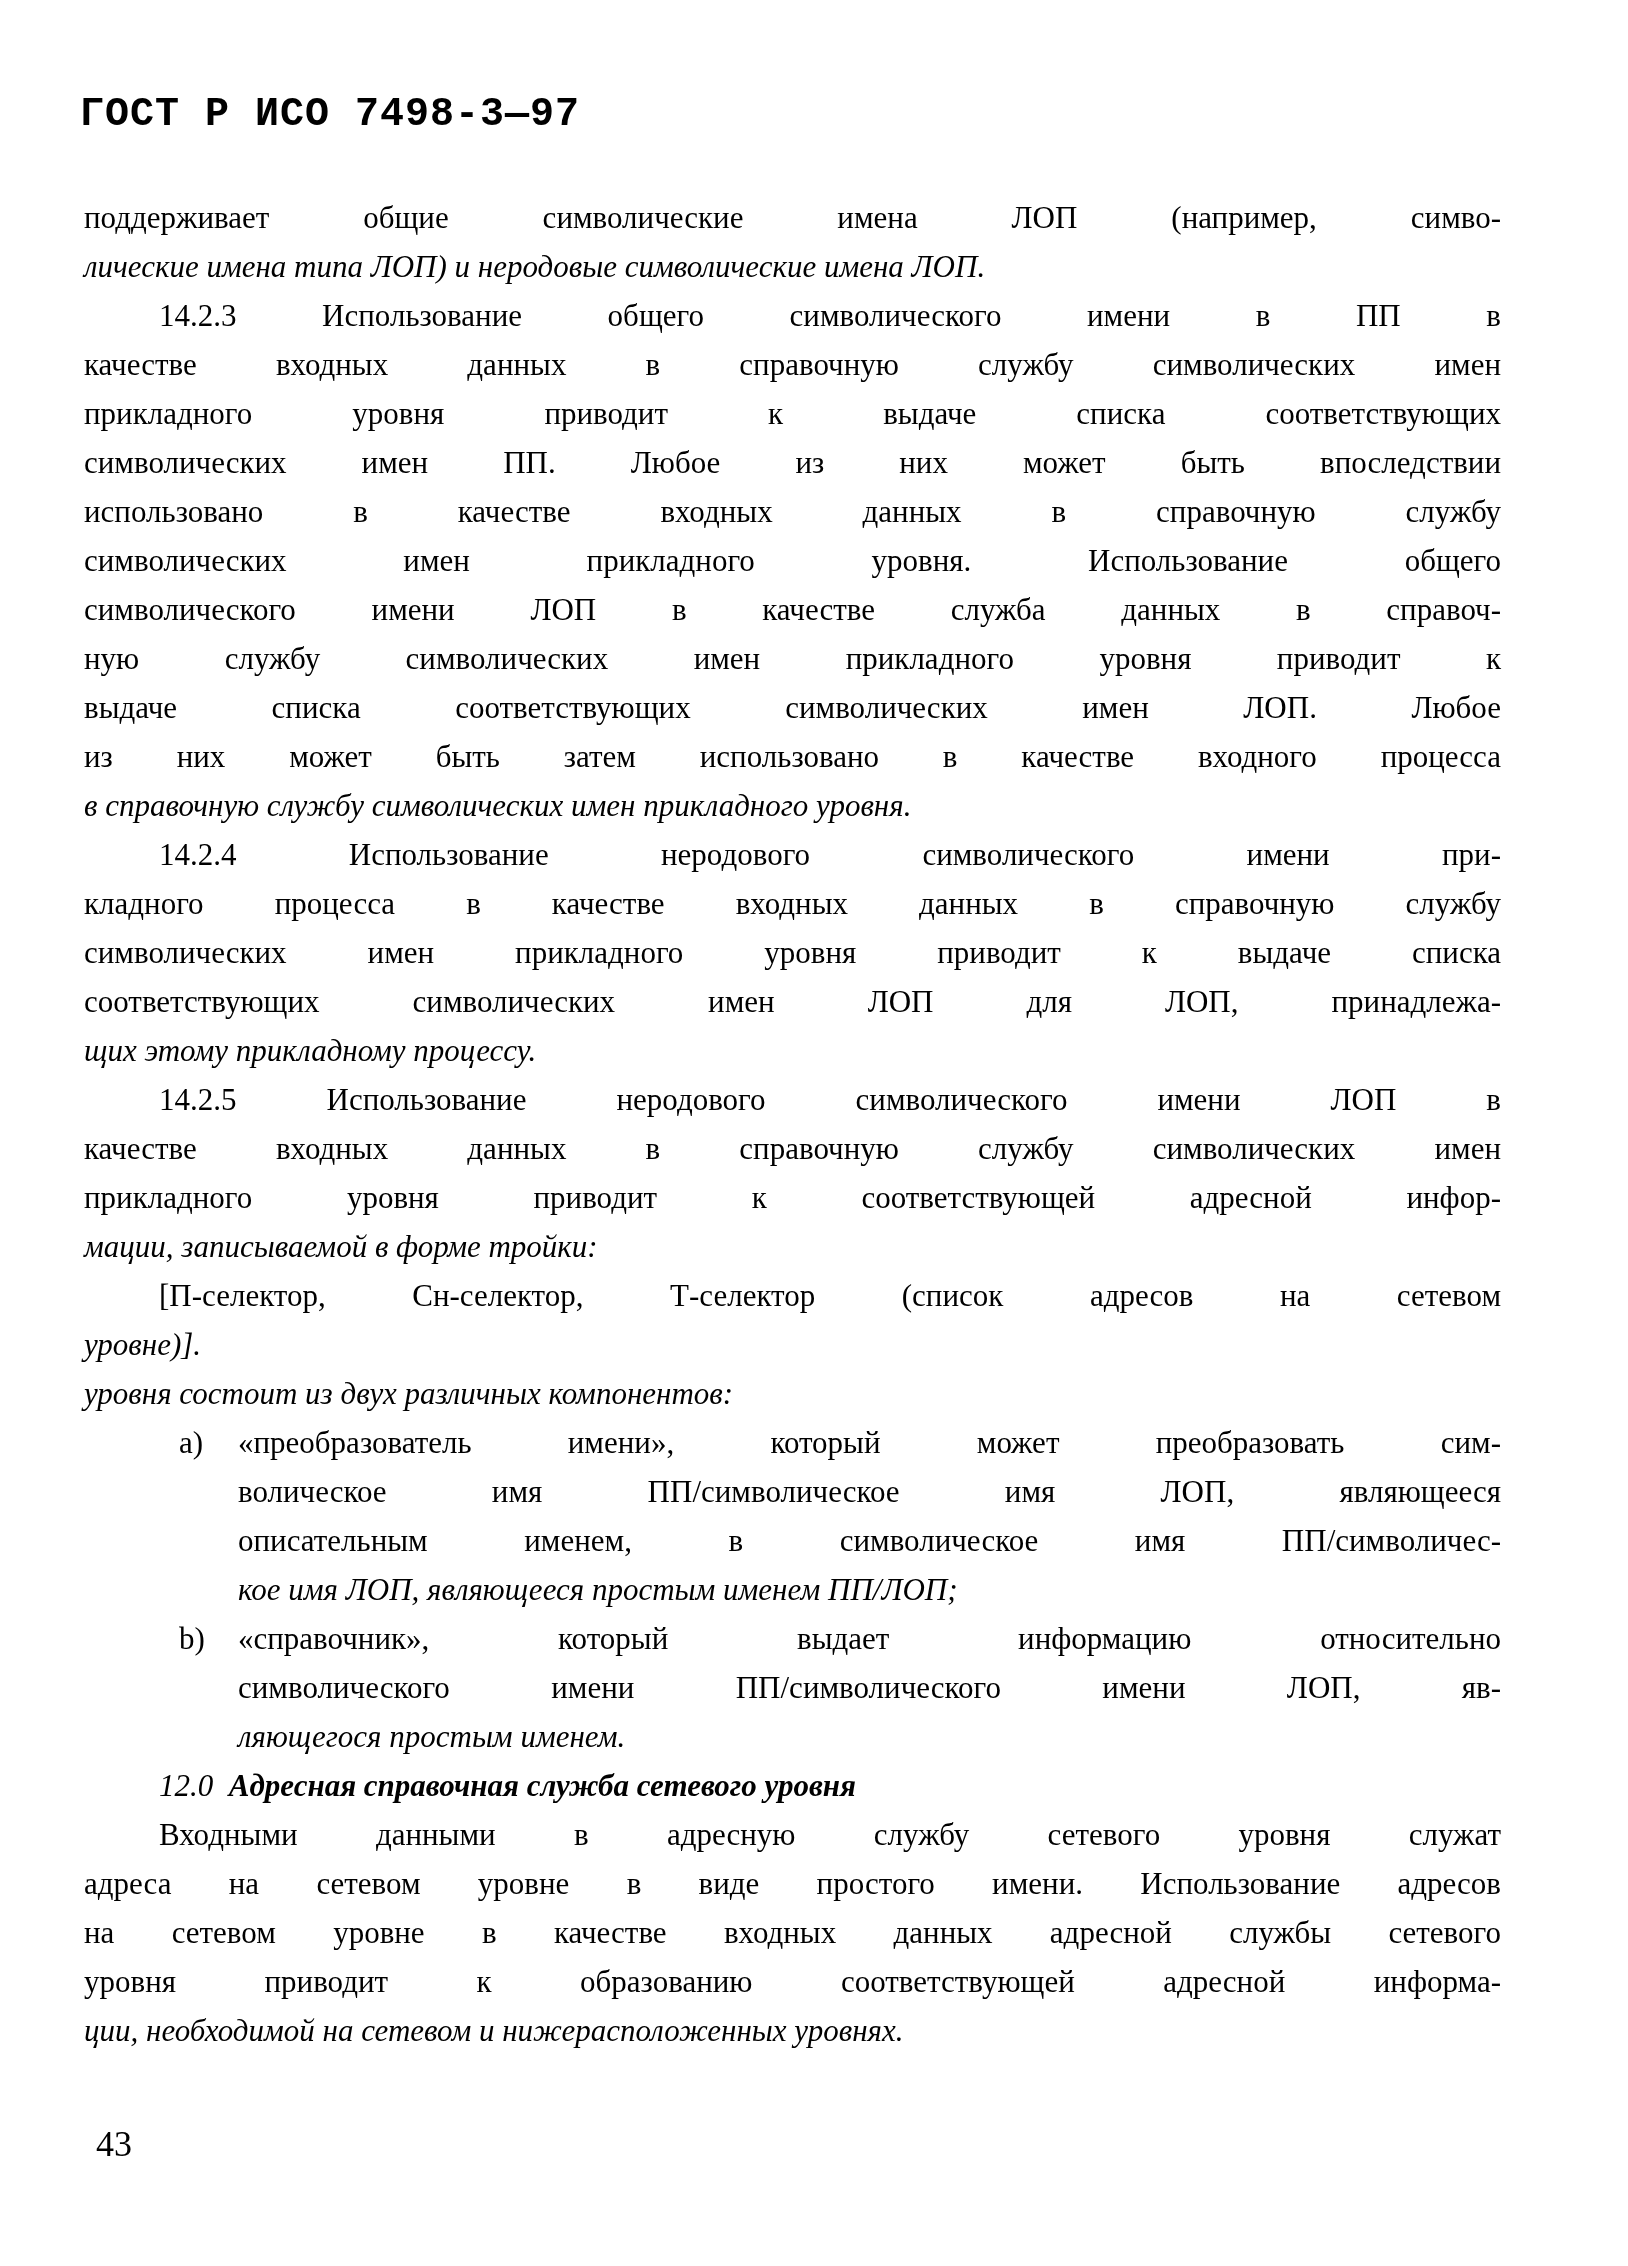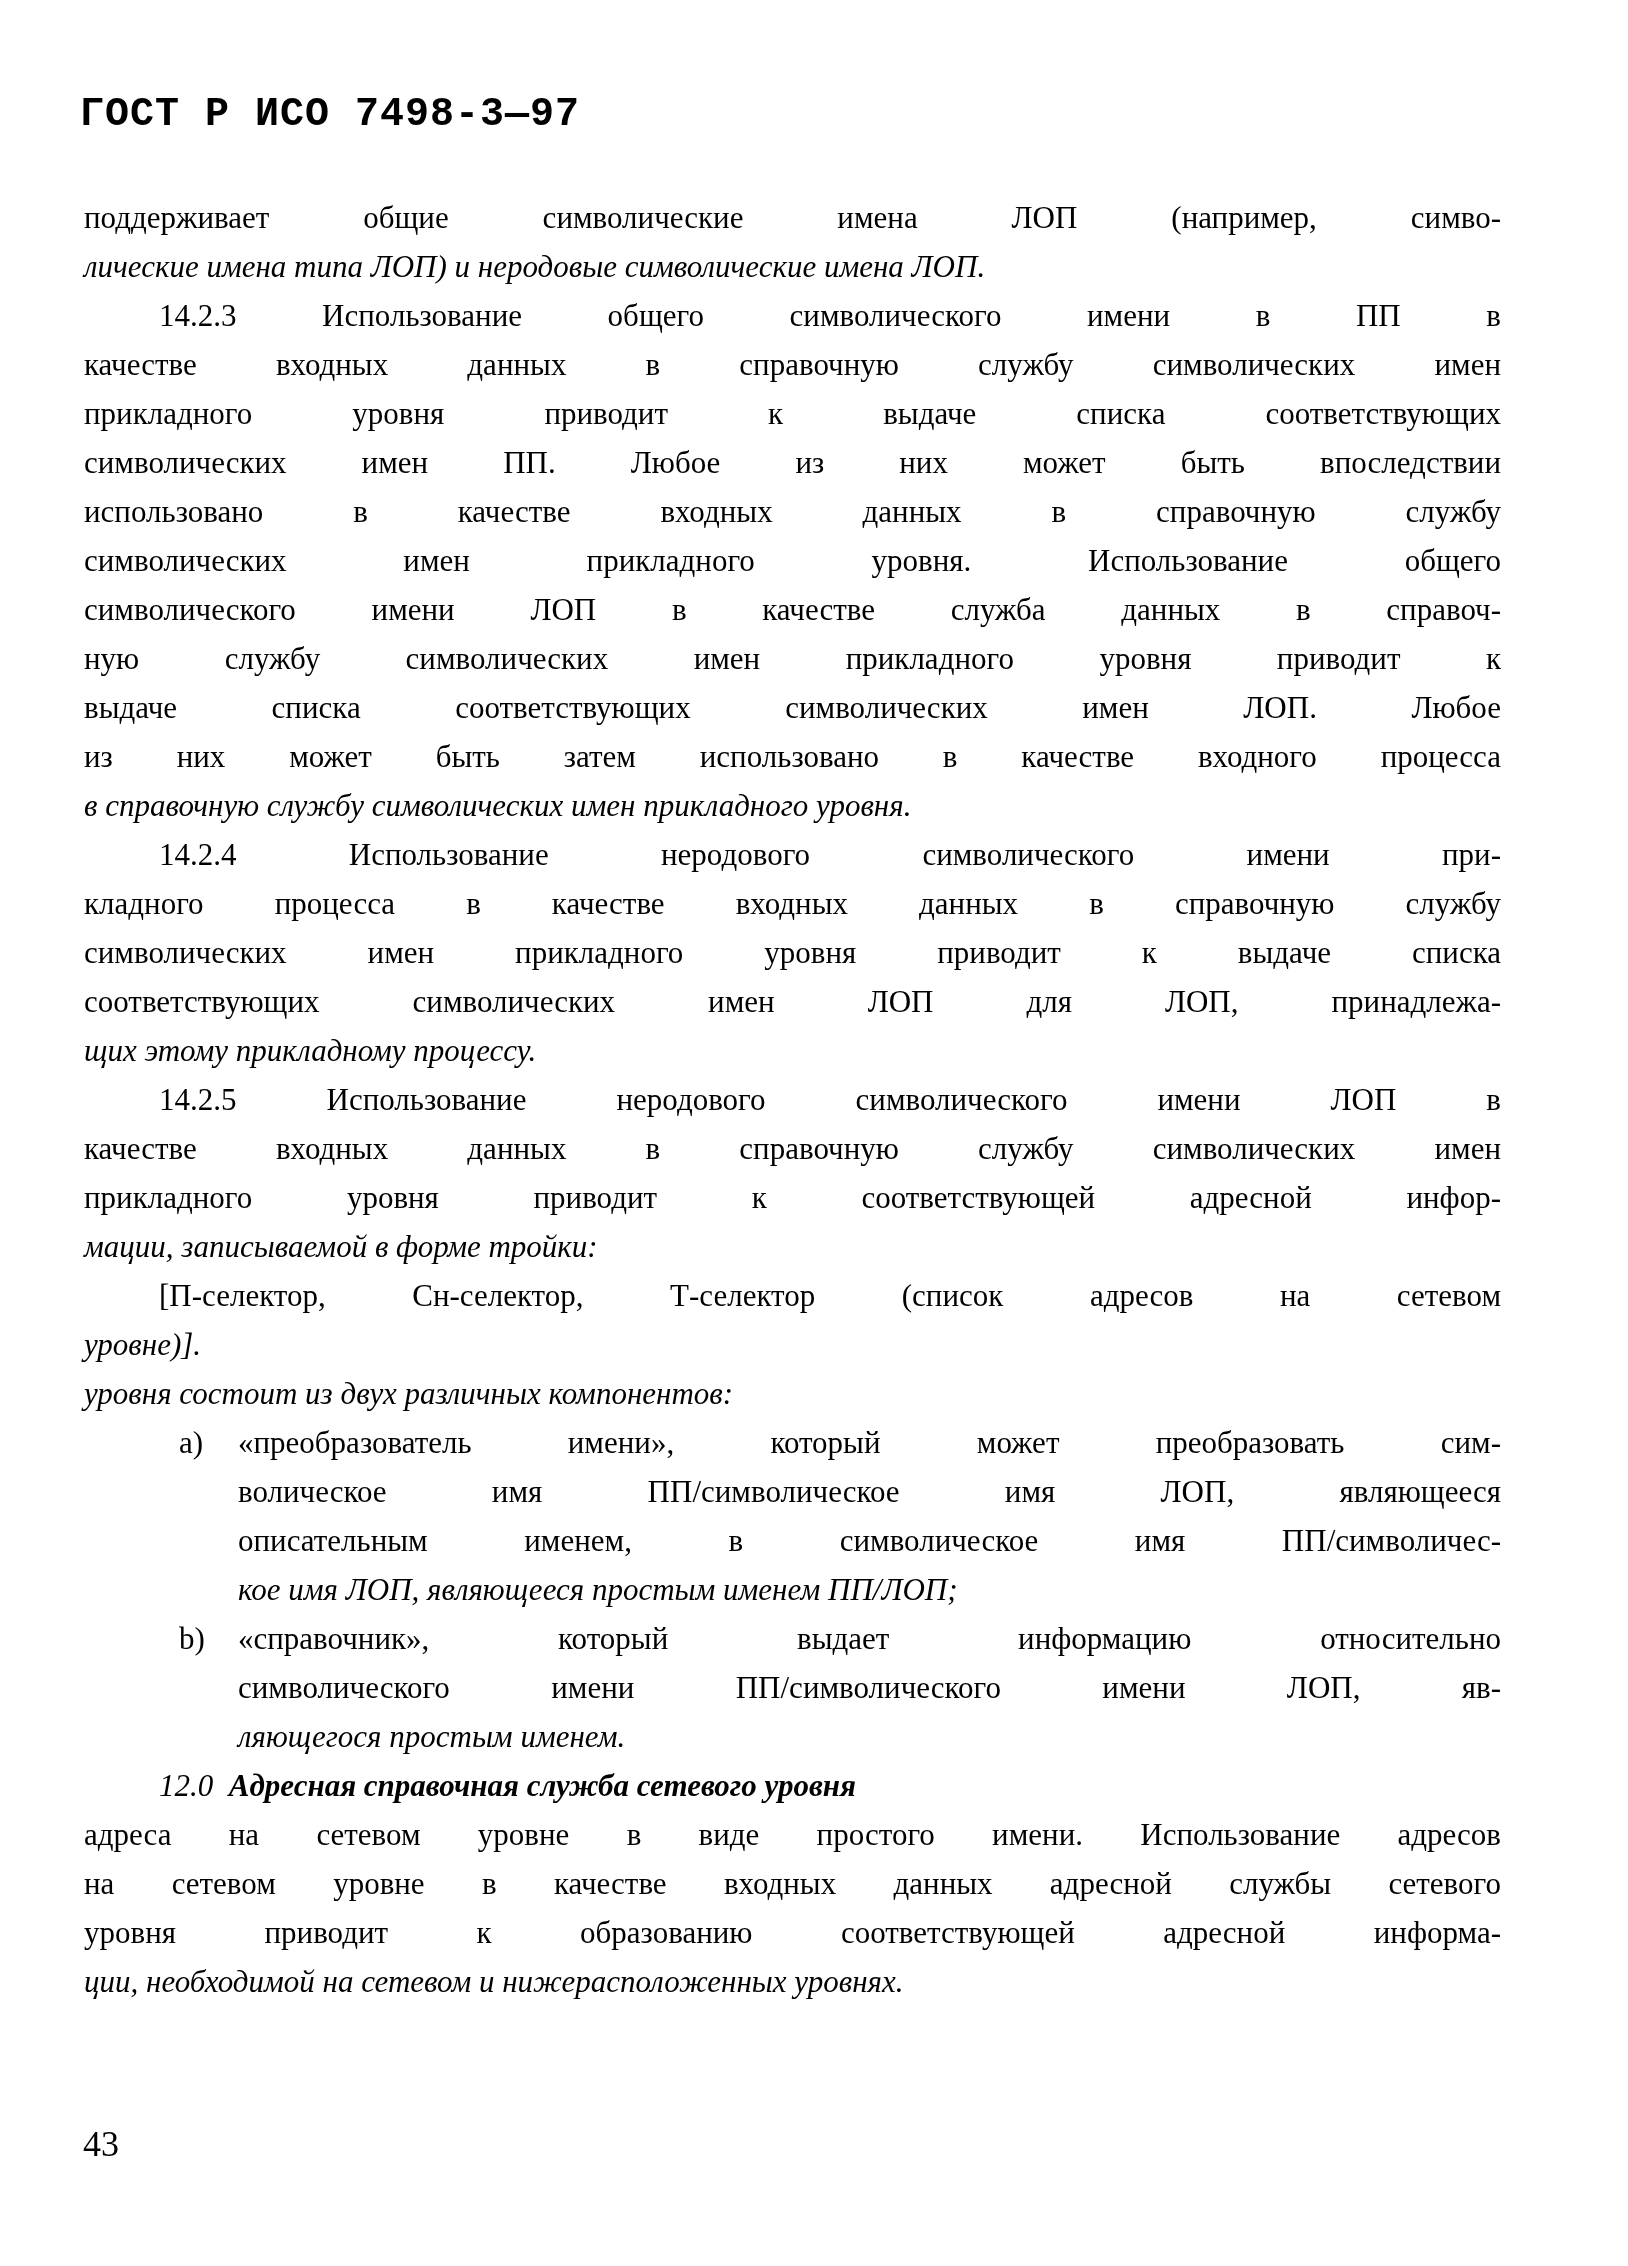--- a/index.html
+++ b/index.html
@@ -28,21 +28,21 @@
     white-space:normal;
   }
   .jf{text-align:justify;text-align-last:justify;-moz-text-align-last:justify;}
   .lt{text-align:left;text-align-last:left;font-style:italic;}
   .ind{text-indent:75px;}
   .li{position:relative;padding-left:154px;}
   .li .mk{position:absolute;left:95px;top:0;}
   .hd .num{font-weight:normal;}
   .hd .ttl{font-weight:bold;}
   .pgnum{
-    position:absolute;left:83px;top:2123px;
+    position:absolute;left:96px;top:2123px;
     font-size:36px;
   }
 </style>
 </head>
 <body>
 
 <div class="page">
 
   <div class="hdr">ГОСТ Р ИСО 7498-3—97</div>
 
@@ -86,20 +86,21 @@
       <span>«справочник», который выдает информацию относительно</span>
     </div>
     <div class="ln jf li">символического имени ПП/символического имени ЛОП, яв-</div>
     <div class="ln lt li">ляющегося простым именем.</div>
 
     <div class="ln lt ind hd">
       <span class="num">12.0</span>&nbsp;
       <span class="ttl">Адресная справочная служба сетевого уровня</span>
     </div>
 
+    <div class="ln jf ind">Входными данными в адресную службу сетевого уровня служат</div>
     <div class="ln jf">адреса на сетевом уровне в виде простого имени. Использование адресов</div>
     <div class="ln jf">на сетевом уровне в качестве входных данных адресной службы сетевого</div>
     <div class="ln jf">уровня приводит к образованию соответствующей адресной информа-</div>
     <div class="ln lt">ции, необходимой на сетевом и нижерасположенных уровнях.</div>
   </div>
 
   <div class="pgnum">43</div>
 
 </div>
 

